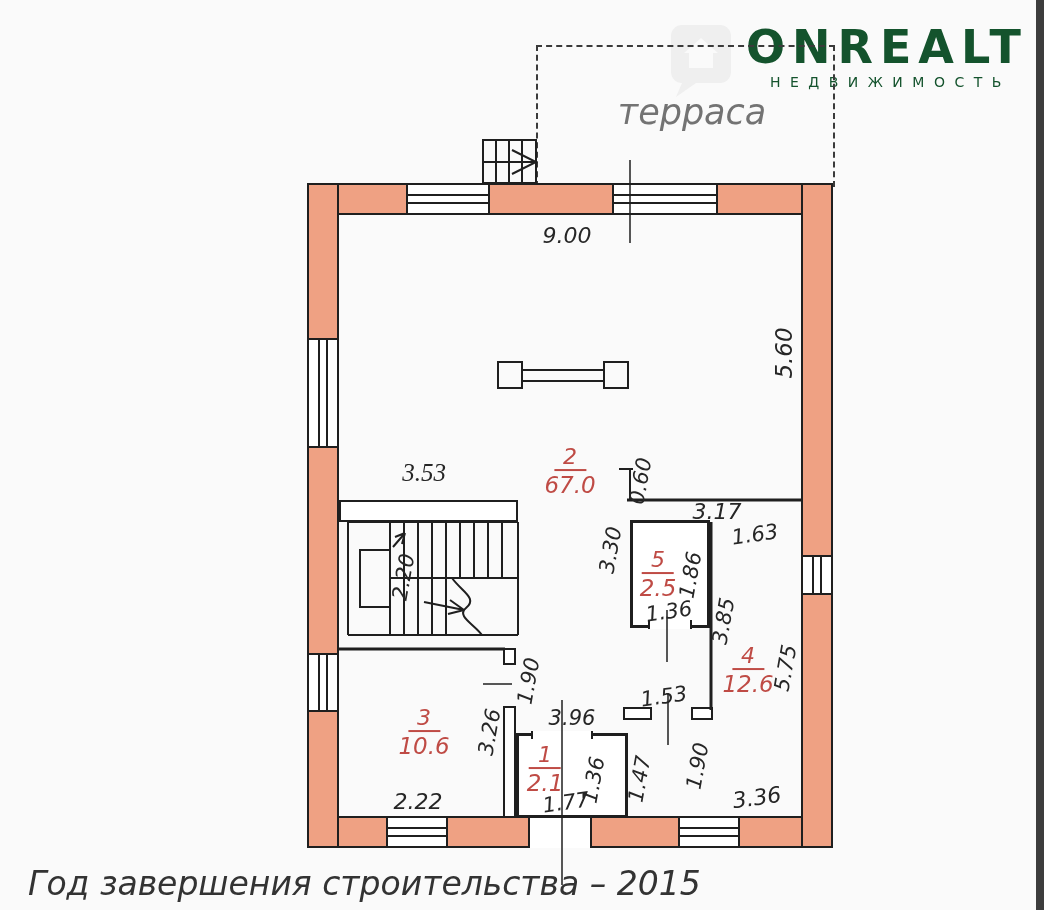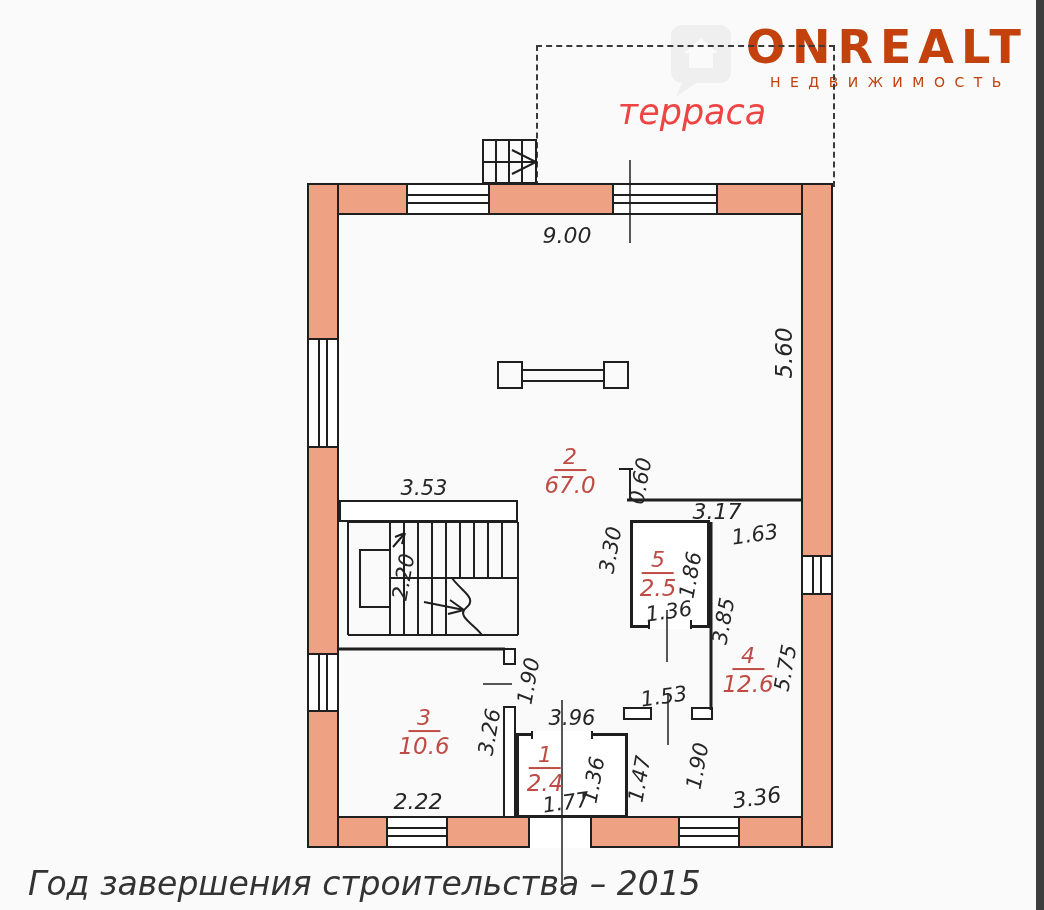--- a/index.html
+++ b/index.html
@@ -4,31 +4,31 @@
 <style>
   html,body{margin:0;padding:0;}
   .page{
     position:relative;
     width:1044px;height:910px;
     background:#fafafa;
     overflow:hidden;
     font-family:"DejaVu Sans",sans-serif;
   }
   
-  .logo{position:absolute;right:16px;top:24px;display:flex;align-items:flex-start;color:#c2410c;}
+  .logo{position:absolute;right:16px;top:24px;display:flex;align-items:flex-start;color:#14532d;}
   .logo-text{display:flex;flex-direction:column;margin-left:14px;}
   .logo-brand{font-size:46px;font-weight:bold;letter-spacing:7px;line-height:1;}
   .logo-sub{font-size:14px;letter-spacing:9.5px;margin-top:4px;margin-left:24px;}
   
   .edge-strip{position:absolute;right:0;top:0;width:8px;height:910px;background:#3d3d3d;}
   
   .terrace{position:absolute;left:536px;top:45px;width:295px;height:140px;
     border:2px dashed #3a3a3a;border-bottom:none;}
   .terrace-label{position:absolute;left:612px;top:92px;width:160px;text-align:center;
-    font-size:35px;font-style:italic;color:#ef4444;}
+    font-size:35px;font-style:italic;color:#737373;}
   
   .wall{position:absolute;background:var(--wall,#efa183);border:2px solid var(--line,#1f1f1f);box-sizing:border-box;}
   
   .window{position:absolute;background:#fff;border:2px solid var(--line,#1f1f1f);box-sizing:border-box;}
   .window-h::before,.window-h::after{content:"";position:absolute;left:0;right:0;height:2px;background:var(--line,#1f1f1f);}
   .window-h::before{top:31%;} .window-h::after{top:62%;}
   .window-v::before,.window-v::after{content:"";position:absolute;top:0;bottom:0;width:2px;background:var(--line,#1f1f1f);}
   .window-v::before{left:31%;} .window-v::after{left:62%;}
   .opening{position:absolute;background:#fff;border-left:2px solid var(--line,#1f1f1f);
     border-right:2px solid var(--line,#1f1f1f);box-sizing:border-box;}
@@ -131,21 +131,21 @@
       <path d="M562,700 V885"></path>
       <path d="M667,610 V662"></path>
       <path d="M668,693 V745"></path>
       <path d="M483,684 H512"></path>
     </g>
   </svg>
 
   <div id="annotations">
       <div class="dim" style="left: 567px; top: 236px; font-size: 22px; transform: translate(-50%, -50%) rotate(0deg);">9.00</div>
       <div class="dim" style="left: 784px; top: 353px; font-size: 23px; transform: translate(-50%, -50%) rotate(-90deg);">5.60</div>
-      <div class="dim" style="left: 424px; top: 488px; font-size: 21px; transform: translate(-50%, -50%) rotate(0deg);">3.53</div>
+      <div class="dim" style="left: 424px; top: 472px; font-size: 25px; transform: translate(-50%, -50%) rotate(0deg); font-family: Liberation Serif, serif;">3.53</div>
       <div class="dim" style="left: 641px; top: 481px; font-size: 21px; transform: translate(-50%, -50%) rotate(-80deg);">0.60</div>
       <div class="dim" style="left: 717px; top: 512px; font-size: 22px; transform: translate(-50%, -50%) rotate(0deg);">3.17</div>
       <div class="dim" style="left: 404px; top: 577px; font-size: 21px; transform: translate(-50%, -50%) rotate(-80deg);">2.20</div>
       <div class="dim" style="left: 611px; top: 550px; font-size: 21px; transform: translate(-50%, -50%) rotate(-80deg);">3.30</div>
       <div class="dim" style="left: 691px; top: 575px; font-size: 21px; transform: translate(-50%, -50%) rotate(-80deg);">1.86</div>
       <div class="dim" style="left: 755px; top: 535px; font-size: 21px; transform: translate(-50%, -50%) rotate(-8deg);">1.63</div>
       <div class="dim" style="left: 669px; top: 612px; font-size: 21px; transform: translate(-50%, -50%) rotate(-8deg);">1.36</div>
       <div class="dim" style="left: 724px; top: 621px; font-size: 21px; transform: translate(-50%, -50%) rotate(-80deg);">3.85</div>
       <div class="dim" style="left: 786px; top: 668px; font-size: 21px; transform: translate(-50%, -50%) rotate(-80deg);">5.75</div>
       <div class="dim" style="left: 529px; top: 681px; font-size: 21px; transform: translate(-50%, -50%) rotate(-80deg);">1.90</div>
@@ -169,20 +169,20 @@
       <div class="room-label" style="left: 748px; top: 671px;">
         <div class="room-num">4</div>
         <div class="room-area">12.6</div>
       </div>
       <div class="room-label" style="left: 424px; top: 733px;">
         <div class="room-num">3</div>
         <div class="room-area">10.6</div>
       </div>
       <div class="room-label" style="left: 545px; top: 770px;">
         <div class="room-num">1</div>
-        <div class="room-area">2.4</div>
+        <div class="room-area">2.1</div>
       </div>
     </div>
 
   <div class="caption">Год завершения строительства – 2015</div>
 
   <div class="edge-strip"></div>
 </div>
 
 </body></html>

